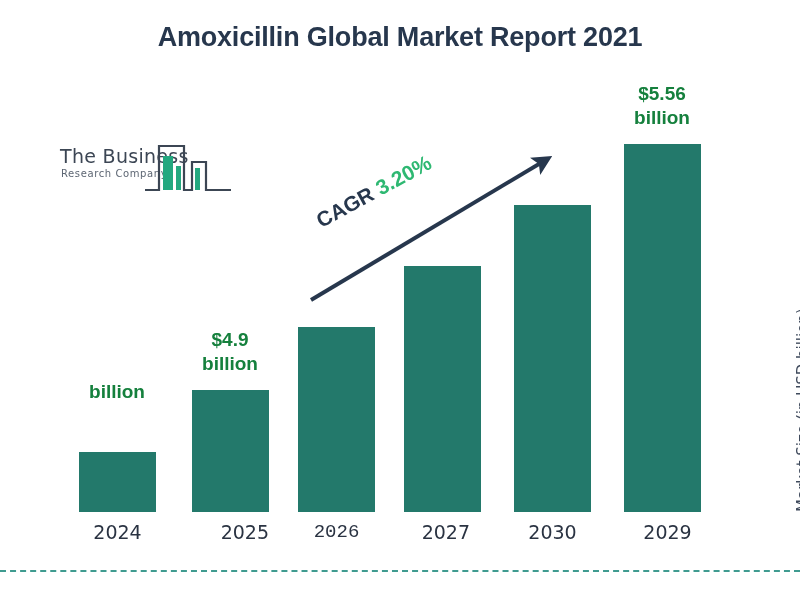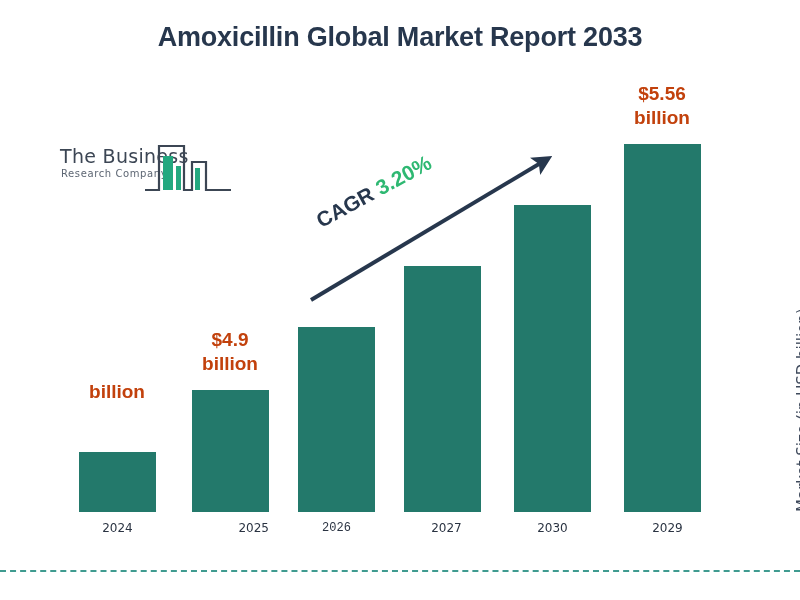--- a/index.html
+++ b/index.html
@@ -75,27 +75,27 @@
   }
   .bar {
     position: absolute;
     background: #23796b;
   }
   .bar-value {
     position: absolute;
     text-align: center;
     font-size: 19px;
     font-weight: bold;
-    color: #c2410c;
+    color: #15803d;
     line-height: 1.25;
   }
   .x-tick {
     position: absolute;
     text-align: center;
-    font-size: 12px;
+    font-size: 19px;
     color: #2a3342;
     font-family: "DejaVu Sans", sans-serif;
   }
 
   
   #cagr-annotation {
     position: absolute;
     left: 318px;
     top: 210px;
     transform: rotate(-28.5deg);
@@ -130,21 +130,21 @@
     width: 800px;
     height: 0;
     border-top: 2px dashed #3f9b90;
   }
 </style>
 </head>
 <body>
 
 <div id="page">
 
-  <div id="chart-title">Amoxicillin Global Market Report 2033</div>
+  <div id="chart-title">Amoxicillin Global Market Report 2021</div>
 
   <div id="logo">
     <div id="logo-text-main">The Business</div>
     <div id="logo-text-sub">Research Company</div>
     <svg id="logo-graphic" width="88" height="62" viewBox="0 0 88 62">
       <polyline points="1,52 15,52 15,8 40,8 40,52 48,52 48,24 62,24 62,52 87,52" fill="none" stroke="#3c4654" stroke-width="2.2"></polyline>
       <rect x="19" y="18" width="10" height="34" fill="#23a87f"></rect>
       <rect x="32" y="28" width="5" height="24" fill="#23a87f"></rect>
       <rect x="51" y="30" width="5" height="22" fill="#23a87f"></rect>
     </svg>
@@ -167,21 +167,21 @@
       <div>billion</div>
     </div>
     <div class="bar-value" style="left:607px; width:110px; top:82px;">
       <div>$5.56</div>
       <div>billion</div>
     </div>
 
     <div class="x-tick" style="left:79px; width:77px; top:521px;">2024</div>
     <div class="x-tick" style="left:192px; width:77px; top:521px;text-align:right;">2025</div>
     <div class="x-tick" style="left:298px; width:77px; top:521px;font-family:Liberation Mono, monospace;">2026</div>
-    <div class="x-tick" style="left:408px; width:77px; top:521px;">2027</div>
+    <div class="x-tick" style="left:393px; width:77px; top:521px;text-align:right;">2027</div>
     <div class="x-tick" style="left:514px; width:77px; top:521px;">2030</div>
     <div class="x-tick" style="left:629px; width:77px; top:521px;">2029</div>
 
     <svg style="position:absolute; left:0; top:0; width:800px; height:600px; overflow:visible;">
       <defs>
         <marker id="arrowhead" markerWidth="5" markerHeight="5" refX="2.6" refY="2.5" orient="auto" markerUnits="strokeWidth">
           <path d="M0,0 L5,2.5 L0,5 L1.1,2.5 Z" fill="#27374d"></path>
         </marker>
       </defs>
       <line x1="311" y1="300" x2="544" y2="161" stroke="#27374d" stroke-width="4" marker-end="url(#arrowhead)"></line>

